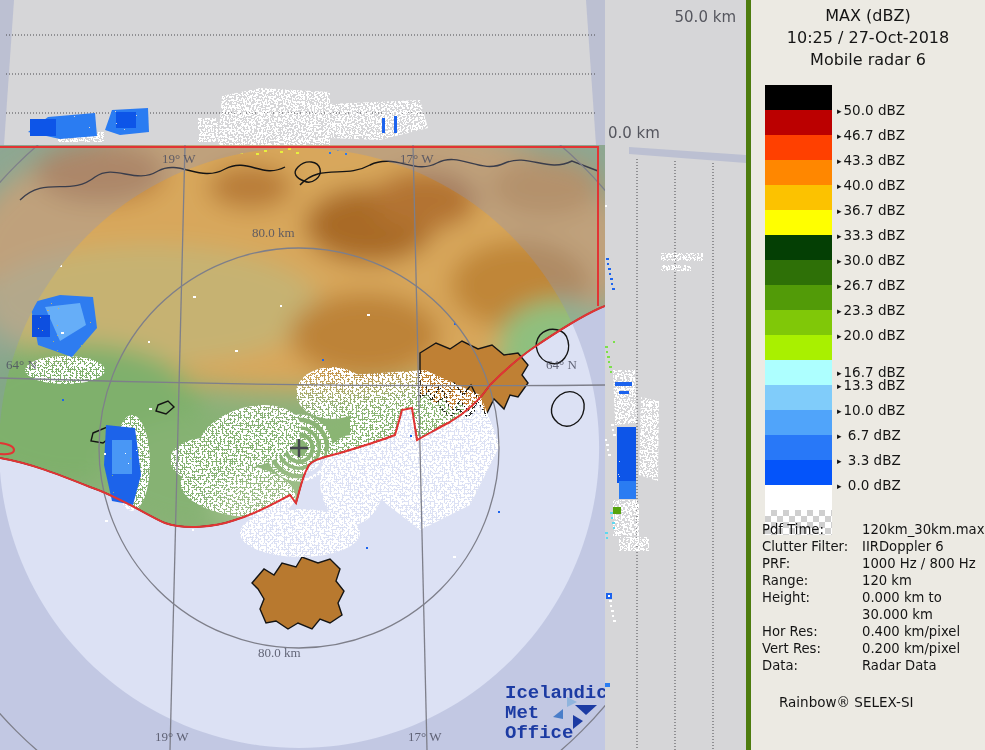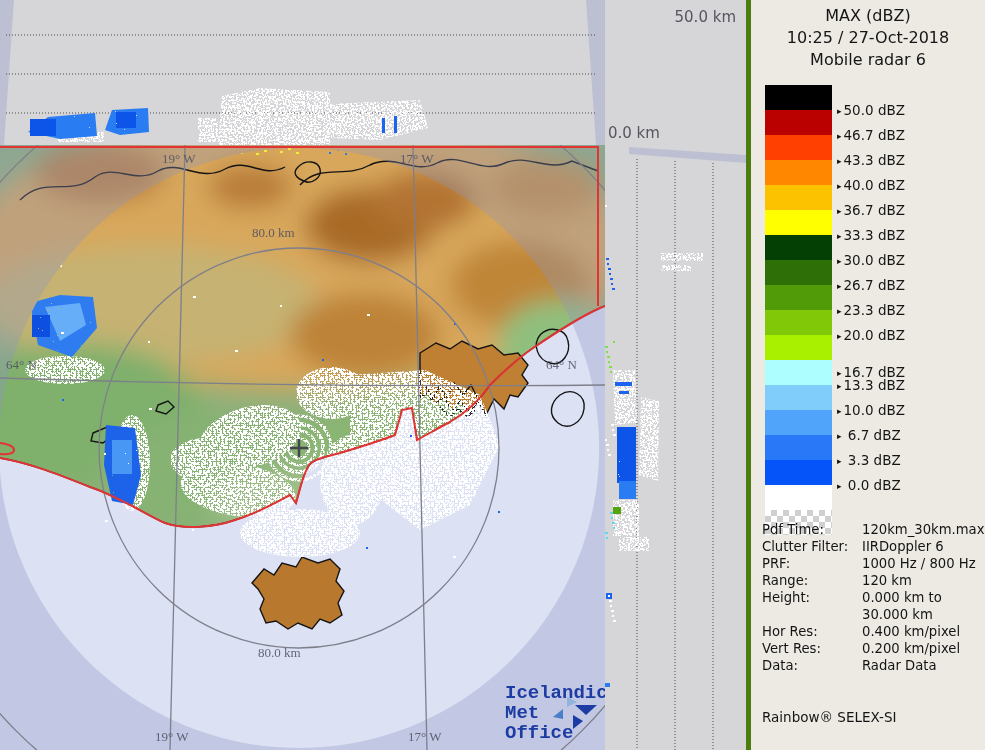--- a/index.html
+++ b/index.html
@@ -19,21 +19,21 @@
           font-size:16px;line-height:22px;color:#151515;}
   #scale{position:absolute;top:85px;left:14px;width:210px;height:440px;}
   .sw{position:absolute;left:0;width:67px;height:25px;}
   .sw-label{position:absolute;left:72px;width:130px;height:16px;font-size:13.5px;
             color:#151515;white-space:pre;}
   .sw-label .arr{font-size:9px;vertical-align:1px;margin-right:2px;color:#111;}
   #scale .checker{background:repeating-conic-gradient(#cfcfcf 0% 25%, #ffffff 0% 50%);
                   background-size:12px 12px;}
   #meta{position:absolute;top:521px;left:11px;width:222px;font-size:13.2px;color:#141414;}
   .meta-row{display:grid;grid-template-columns:100px 1fr;height:17px;line-height:17px;white-space:nowrap;}
-  #footer-brand{position:absolute;top:694px;left:11px;font-size:13.5px;color:#141414;margin-top:15px;}
+  #footer-brand{position:absolute;top:694px;left:28px;font-size:13.5px;color:#141414;}
   
   #met-logo{position:absolute;left:505px;top:538px;width:95px;}
   #met-logo .logo-text{font-size:19px;font-weight:bold;color:#1c3ba3;line-height:20px;font-family:Liberation Mono, monospace;}
 </style>
 </head>
 <body>
 
 <div id="app">
 
   <div id="top-strip" class="panel">

